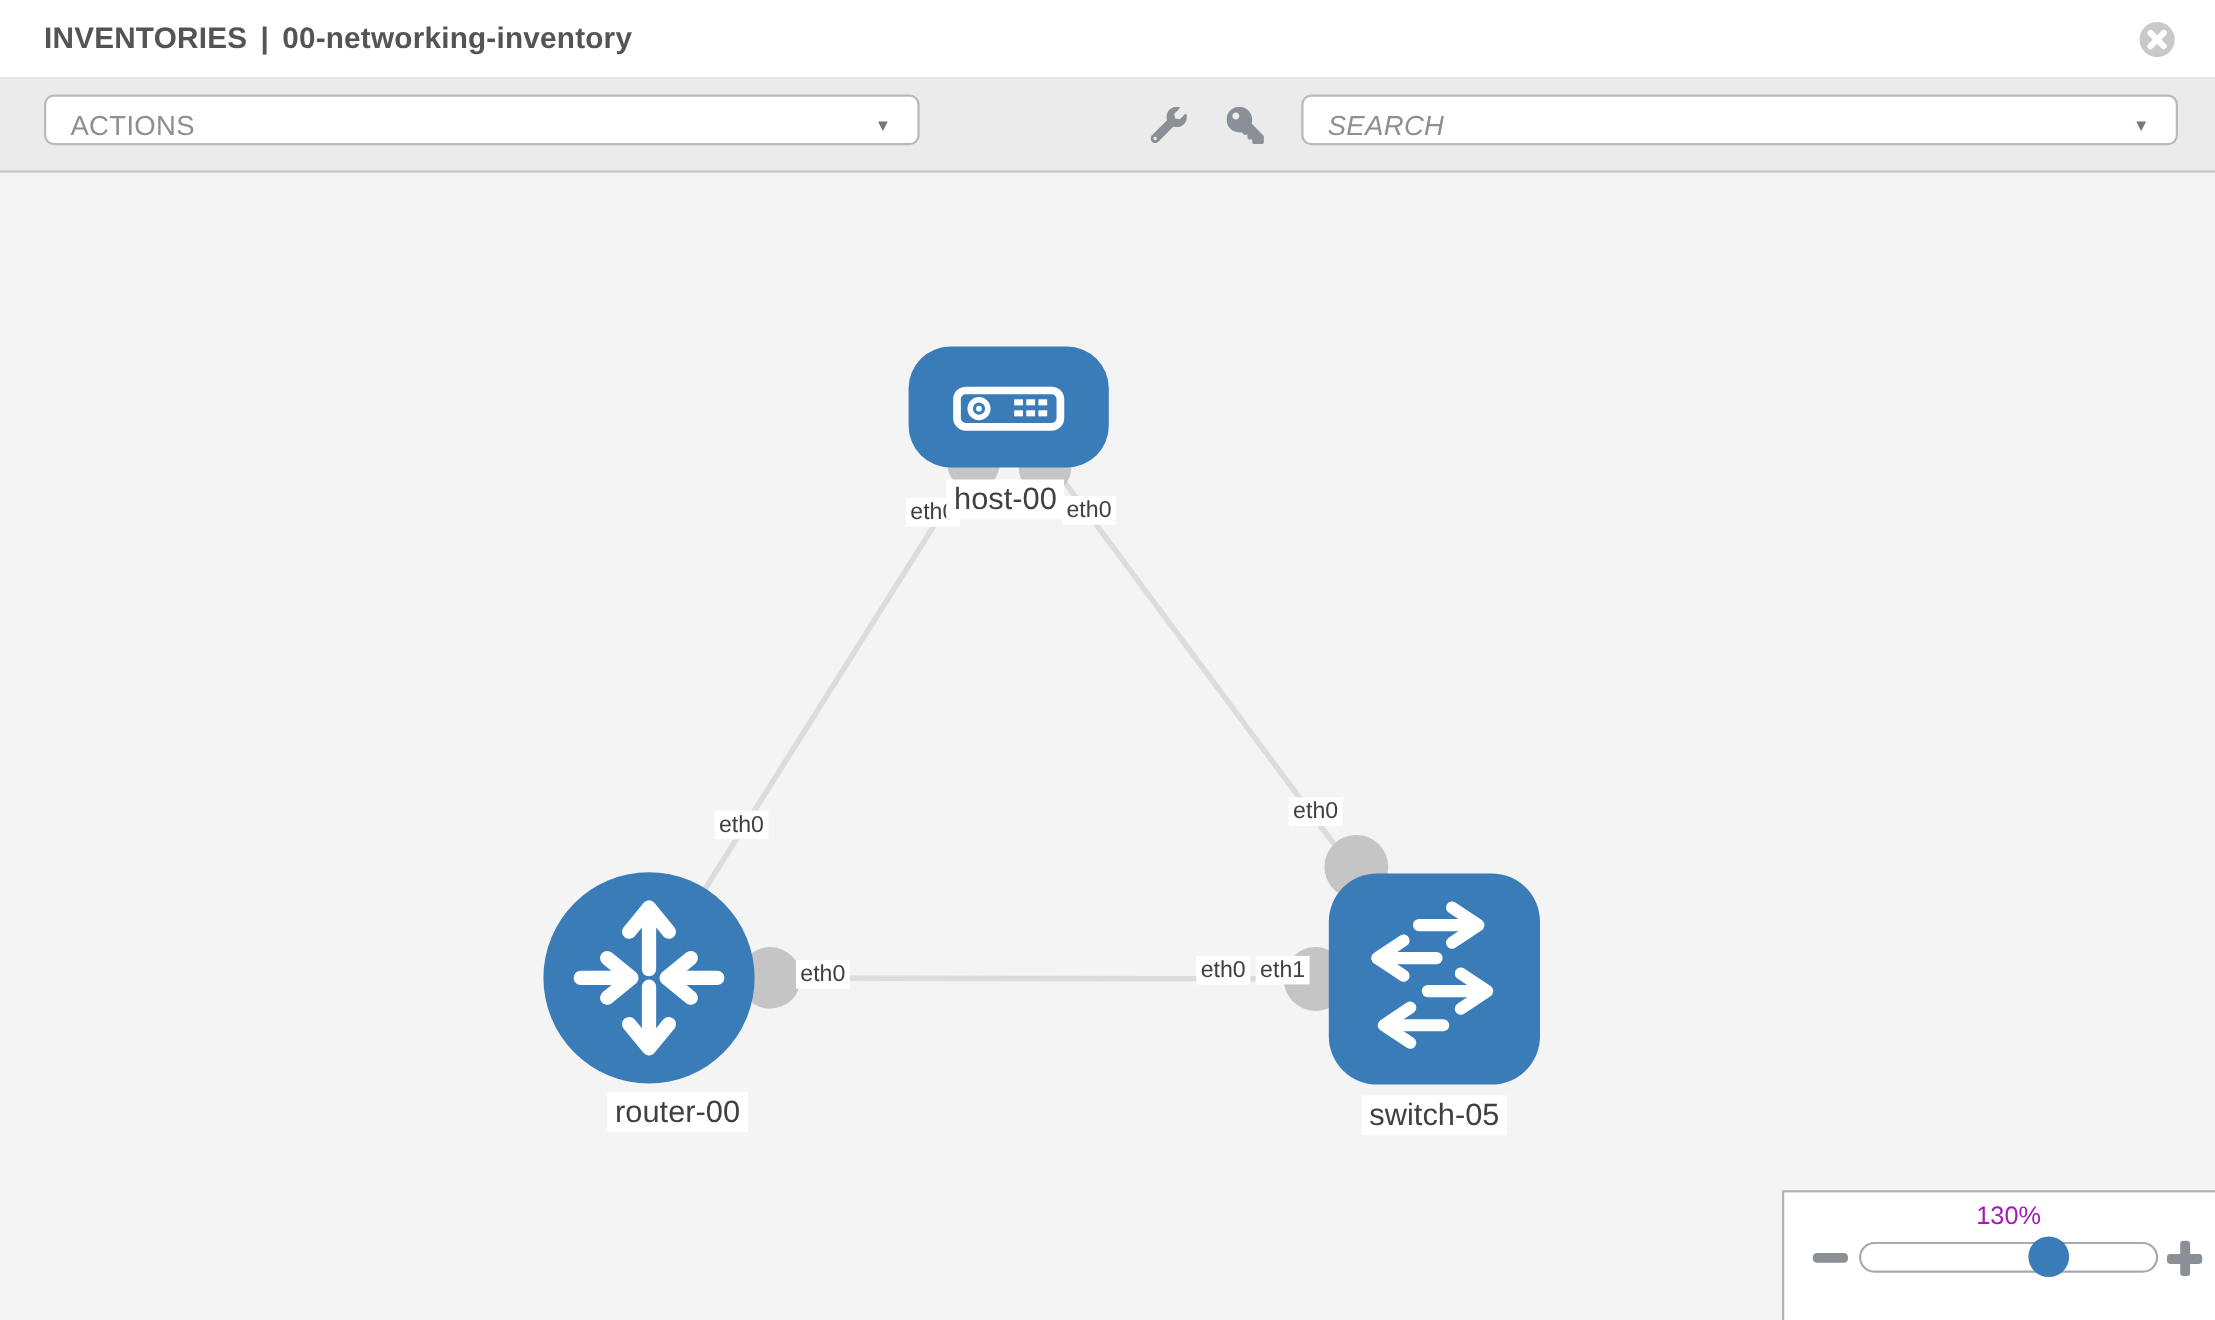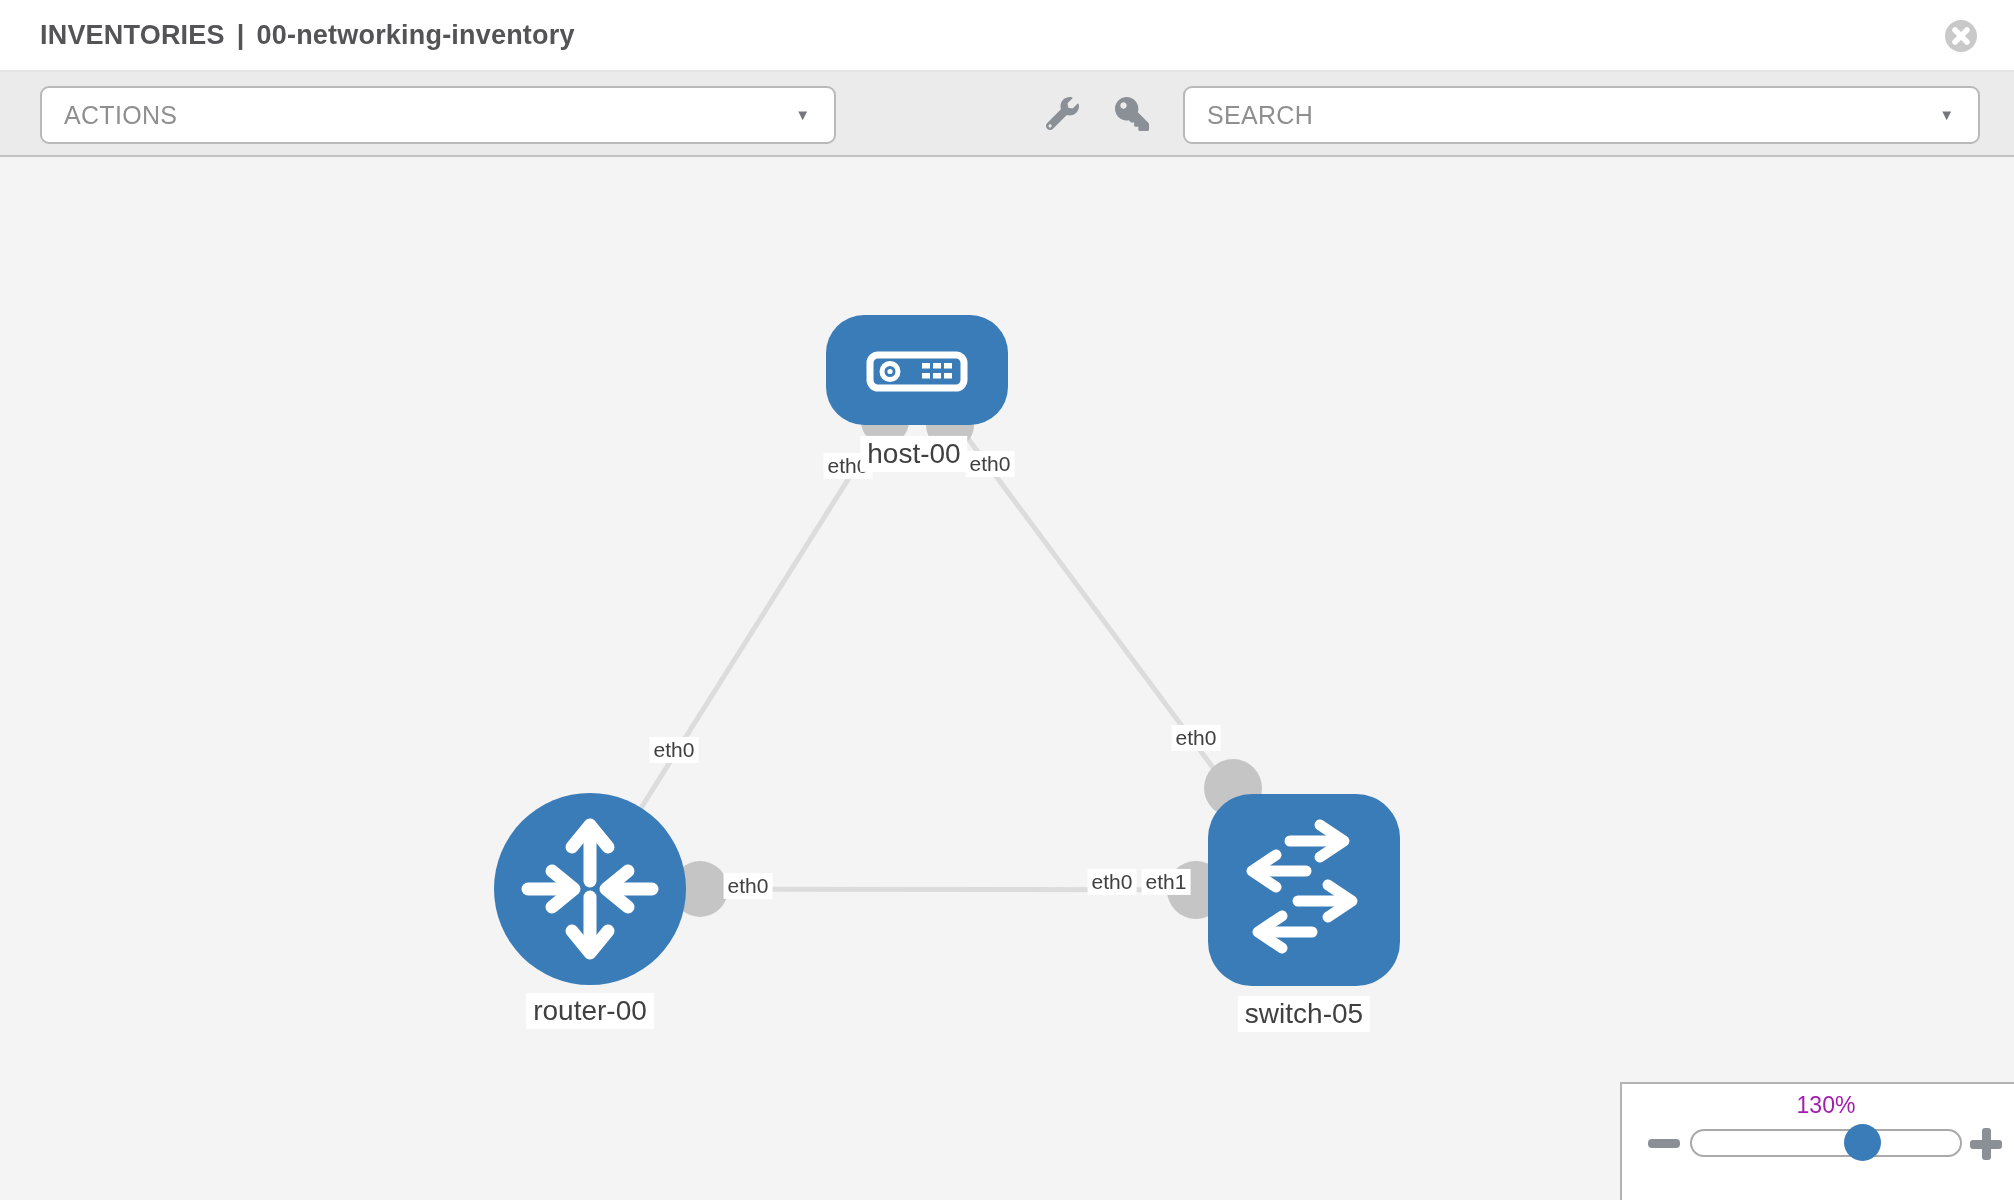--- a/index.html
+++ b/index.html
@@ -20,31 +20,31 @@
   .close-btn{
     position:absolute;right:36px;top:19px;width:34px;height:34px;cursor:pointer;border:none;
     background:transparent;padding:0;
   }
   
   .toolbar{
     position:absolute;left:0;top:72px;width:2014px;height:85px;background:#ebebeb;
     border-bottom:2px solid #c2c2c2;box-sizing:border-box;
   }
   .select{
-    position:absolute;top:14px;height:58px;background:#fff;border:2px solid #b9b9b9;
+    position:absolute;top:14px;height:46px;background:#fff;border:2px solid #b9b9b9;
     border-radius:9px;box-sizing:border-box;cursor:pointer;
   }
   .select .sel-text{
     position:absolute;left:22px;top:0;line-height:54px;font-size:25px;color:#8f8f8f;letter-spacing:.3px;
   }
   .select .caret{
     position:absolute;right:24px;top:0;line-height:54px;font-size:15px;color:#74777c;
   }
   .actions-select{left:40px;width:796px;}
-  .search-select{left:1183px;width:797px;}
+  .search-select{left:1183px;width:797px;font-style:italic;}
   .tool-icon{position:absolute;top:25px;width:36px;height:36px;background:transparent;border:none;padding:0;cursor:pointer;}
   .wrench-btn{left:1044px;}
   .key-btn{left:1114px;}
   
   .canvas{
     position:absolute;left:0;top:157px;width:2014px;height:1043px;background:#f4f4f4;overflow:hidden;
   }
   .canvas svg.topology{position:absolute;left:0;top:0;}
   .labels{position:absolute;left:0;top:0;width:2014px;height:1043px;pointer-events:none;}
   .labels span{
@@ -178,21 +178,21 @@
     </svg>
   <div class="labels">
       <span class="if-label" style="left: 848px; top: 309px;">eth0</span>
       <span class="if-label" style="left: 990px; top: 307px;">eth0</span>
       <span class="if-label" style="left: 674px; top: 593px;">eth0</span>
       <span class="if-label" style="left: 1196px; top: 581px;">eth0</span>
       <span class="if-label" style="left: 748px; top: 729px;">eth0</span>
       <span class="if-label" style="left: 1112px; top: 725px;">eth0</span>
       <span class="if-label" style="left: 1143px; top: 725px; margin-left: 23px;">eth1</span>
       <span class="node-label" style="left: 914px; top: 297px;">host-00</span>
-      <span class="node-label" style="left: 590px; top: 854px;">router-00</span>
+      <span class="node-label" style="left: 616px; top: 854px;">router-00</span>
       <span class="node-label" style="left: 1304px; top: 857px;">switch-05</span>
     </div>
 </div>
 
 <div class="zoom-panel">
   <div class="zoom-value">130%</div>
   <button class="zoom-minus">
       <span class="bar"></span>
     </button>
   <div class="zoom-track">

